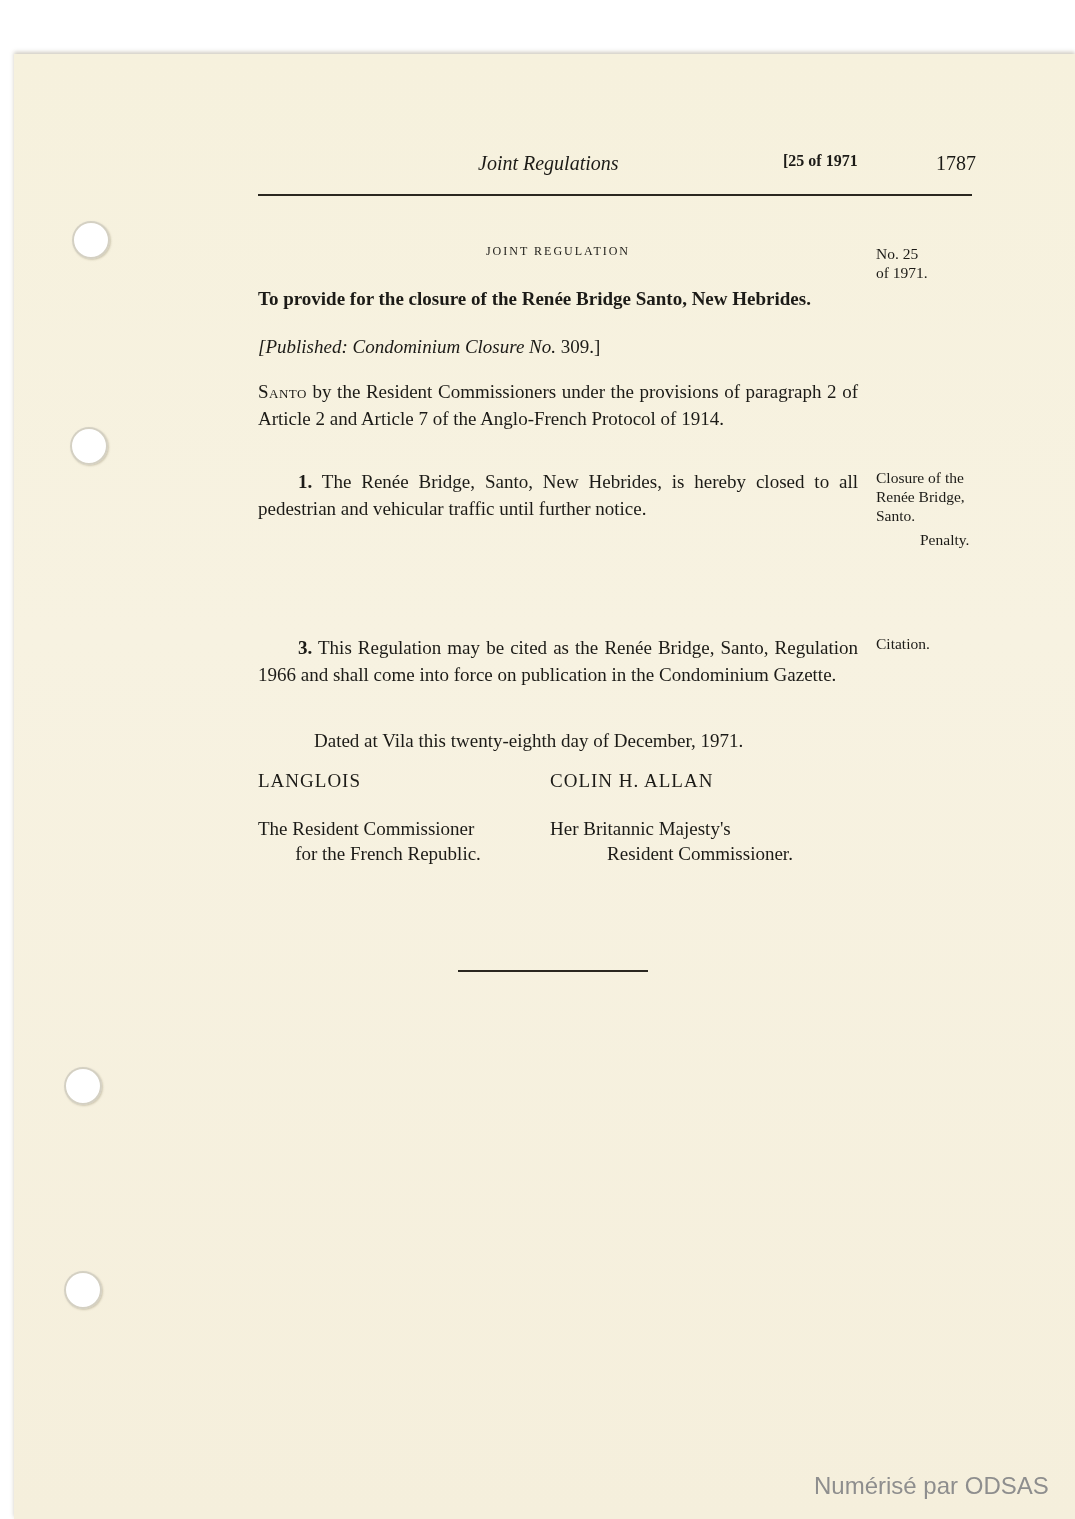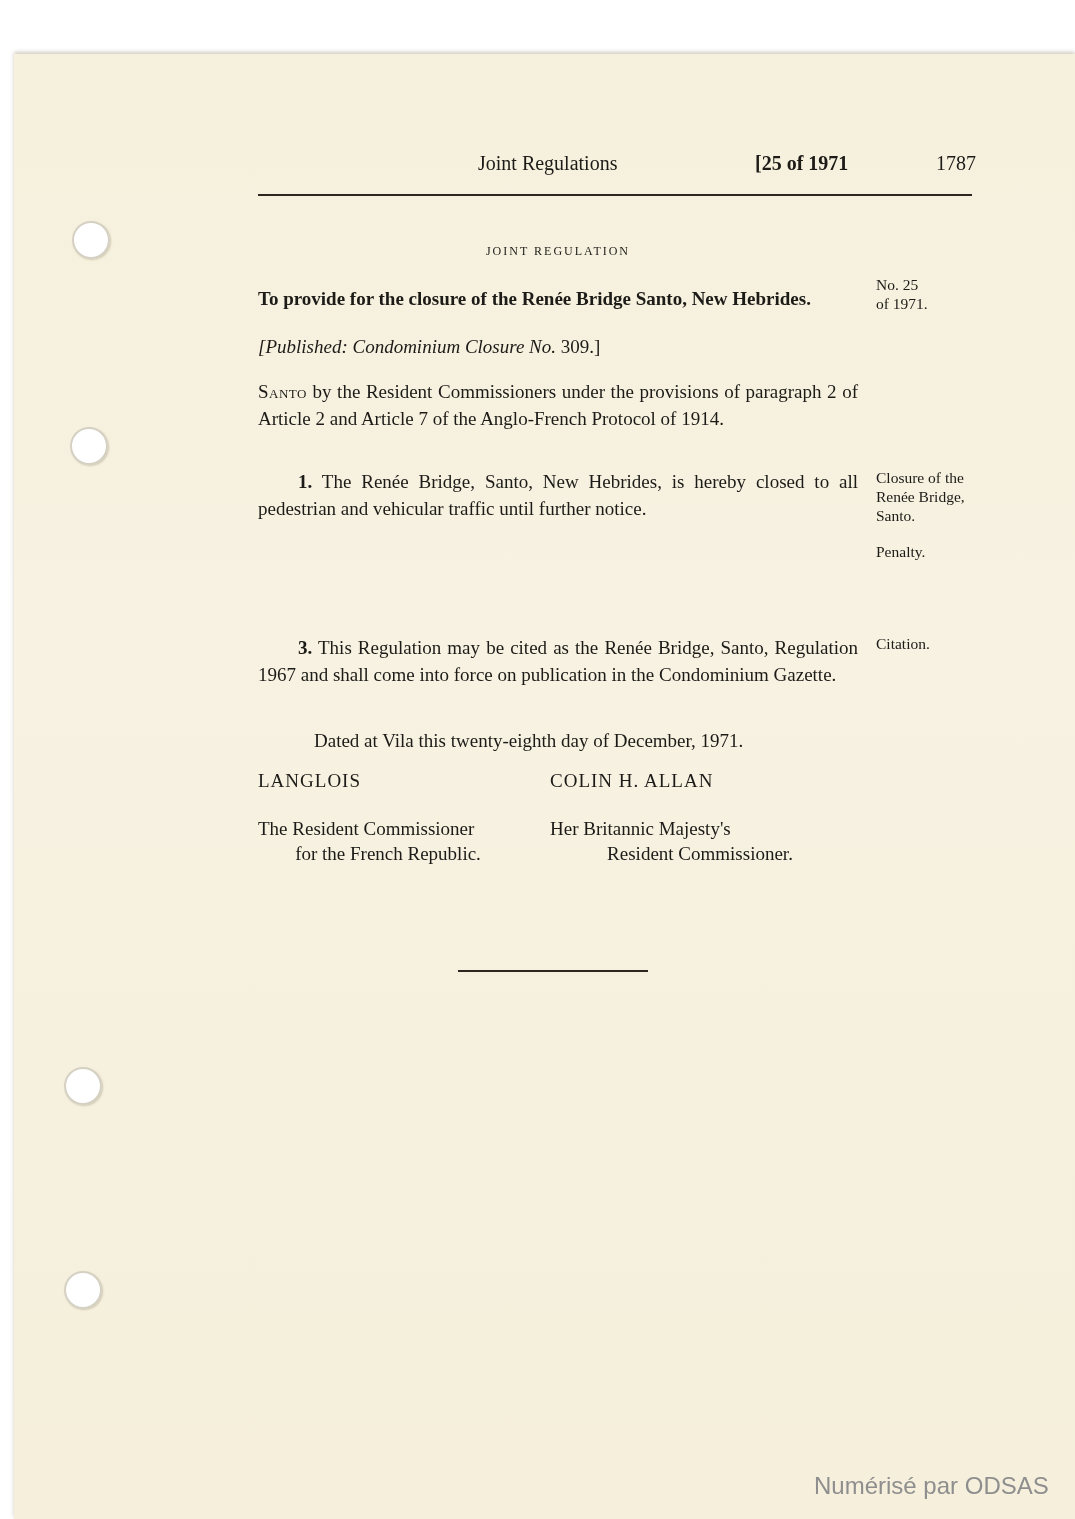--- a/index.html
+++ b/index.html
@@ -38,28 +38,29 @@
     position: absolute;
     left: 244px;
     top: 98px;
     width: 714px;
     height: 45px;
   }
   .journal-title {
     position: absolute;
     left: 220px;
     top: 0;
+    font-style: italic;
     font-size: 20px;
   }
   .issue-ref {
     position: absolute;
-    left: 497px;
+    left: 525px;
     top: 0;
     font-weight: bold;
-    font-size: 20px;
+    font-size: 16px;
   }
   .page-number {
     position: absolute;
     left: 678px;
     top: 0;
     font-size: 20px;
   }
   .header-rule {
     position: absolute;
     left: 244px;
@@ -163,41 +164,41 @@
     <div class="content">
 
       <div class="header-row">
         <span class="journal-title">Joint Regulations</span>
         <span class="issue-ref">[25 of 1971</span>
         <span class="page-number">1787</span>
       </div>
       <div class="header-rule"></div>
 
       <div class="reg-title">JOINT REGULATION</div>
-      <div class="margin-note" style="top:190px;margin-top:31px;">
+      <div class="margin-note" style="top:190px;">
         <span>No. 25</span><br>
         <span>of 1971.</span>
       </div>
 
       <div class="subject">To provide for the closure of the Renée Bridge Santo, New Hebrides.</div>
 
       <div class="published-line">
         <span class="ital">[Published: Condominium Closure No.</span><span> 309.]</span>
       </div>
 
       <div class="preamble">
         <span class="smallcaps">Santo</span><span> by the Resident Commissioners under the provisions of paragraph 2 of Article 2 and Article 7 of the Anglo-French Protocol of 1914.</span>
       </div>
 
       <p class="section-para" style="top:414px;"><span class="section-num">1.</span><span> The Renée Bridge, Santo, New Hebrides, is hereby closed to all pedestrian and vehicular traffic until further notice.</span></p>
       <div class="margin-note" style="top:414px;">Closure of the Renée Bridge, Santo.</div>
 
-      <div class="margin-note" style="top:488px;">Penalty.</div>
-
-      <p class="section-para" style="top:580px;"><span class="section-num">3.</span><span> This Regulation may be cited as the Renée Bridge, Santo, Regulation 1967 and shall come into force on publication in the Condominium Gazette.</span></p>
+      <div class="margin-note" style="top:476px;margin-left:44px;">Penalty.</div>
+
+      <p class="section-para" style="top:580px;"><span class="section-num">3.</span><span> This Regulation may be cited as the Renée Bridge, Santo, Regulation 1966 and shall come into force on publication in the Condominium Gazette.</span></p>
       <div class="margin-note" style="top:580px;">Citation.</div>
 
       <div class="dated-line">Dated at Vila this twenty-eighth day of December, 1971.</div>
 
       <div class="sig-left">
         <div class="sig-name">LANGLOIS</div>
         <div class="sig-title">
           <span>The Resident Commissioner</span>
           <span class="line2">for the French Republic.</span>
         </div>

